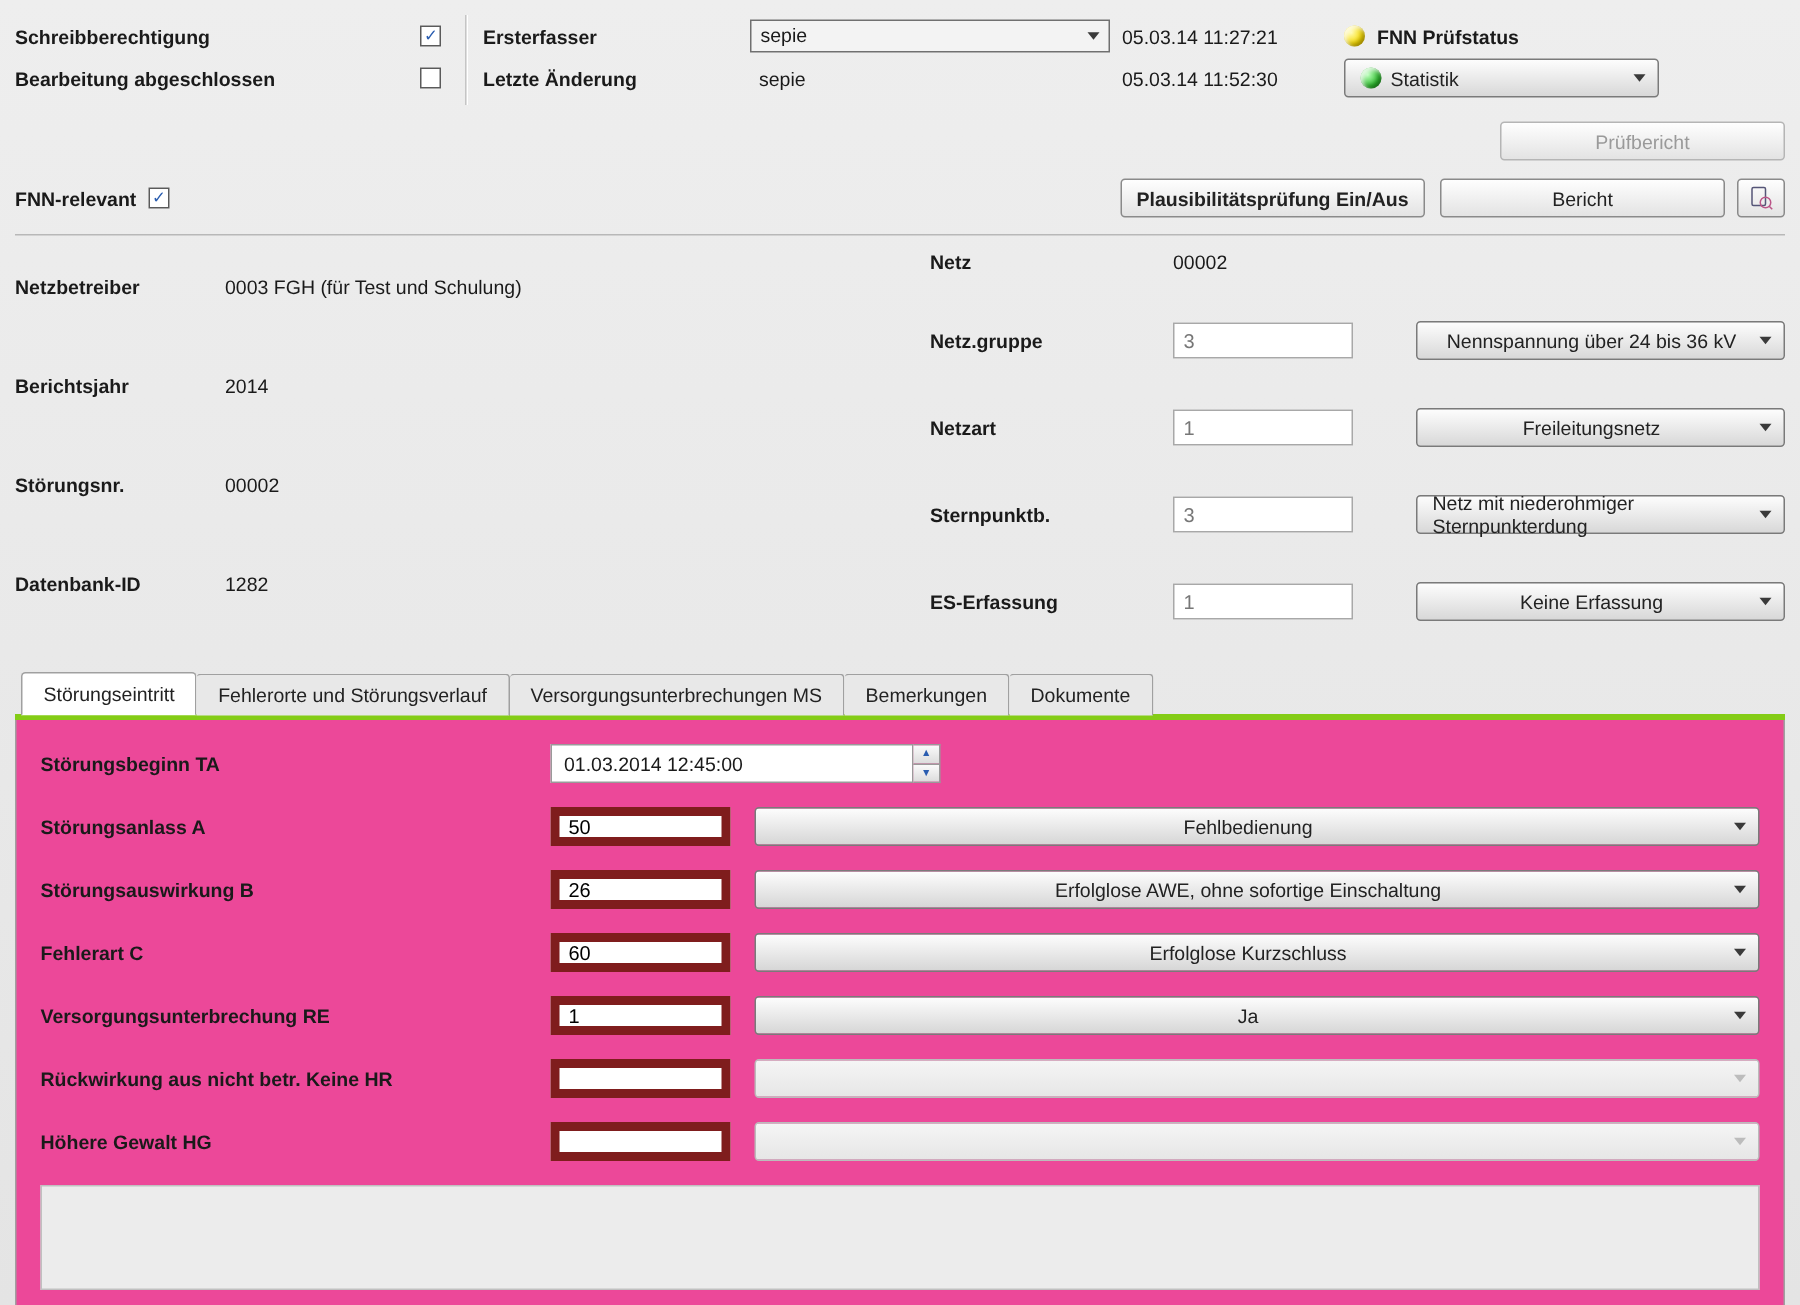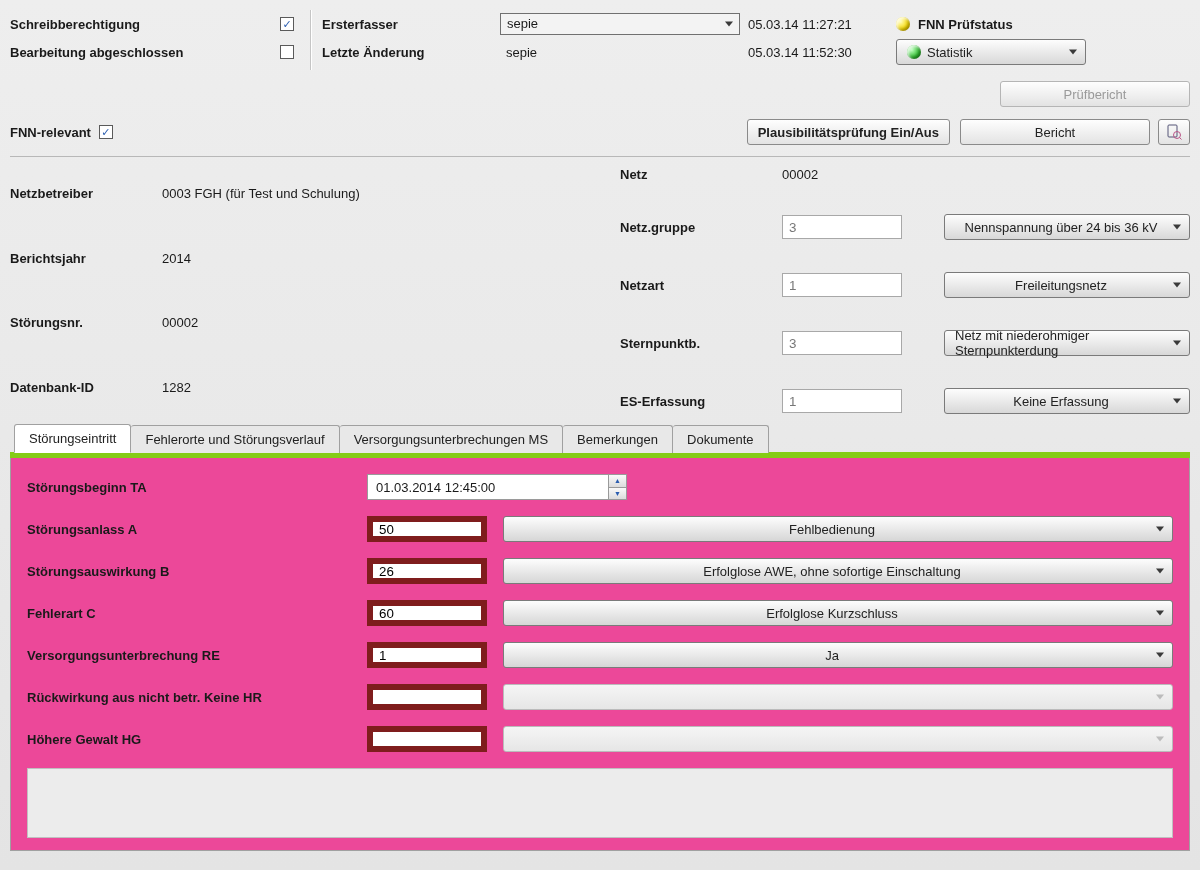--- a/index.html
+++ b/index.html
@@ -128,45 +128,44 @@
   .info-grid {
     display:flex;
   }
   .info-left {
     width:610px;
     display:grid;
     grid-template-columns: 140px auto;
     row-gap:18px;
     align-items:center;
     padding-top:4px;
-    gap:12px;
   }
   .info-right {
     flex:1;
     display:grid;
     grid-template-columns: 130px 130px auto;
     row-gap:14px;
     column-gap:10px;
     align-items:center;
     padding-top:4px;
     gap:32px;
   }
   .txt-input {
     height:24px;
     border:1px solid #a8a8a8;
     background:white;
     padding:2px 6px;
     width:120px;
     color:#777;
   }
   .tabs {
-    margin-top:10px;
+    margin-top:34px;
     display:flex;
     align-items:flex-end;
-    border-bottom:6px solid #84cc16;
+    border-bottom:4px solid #84cc16;
     padding-left:4px;
   }
   .tab {
     padding:6px 14px;
     border:1px solid #a0a0a0;
     border-bottom:none;
     background:#e8e8e8;
     margin-right:0;
     margin-bottom:-1px;
     border-top-left-radius:3px;
@@ -286,21 +285,21 @@
         <span>sepie</span>
       </span>
       <span style="width:140px;">05.03.14 11:27:21</span>
       <span class="status-dot yellow"></span>
       <span class="bold">FNN Prüfstatus</span>
     </div>
     <div class="top-row" style="gap:8px;">
       <span class="bold" style="width:170px;">Letzte Änderung</span>
       <span style="width:240px; padding-left:6px;">sepie</span>
       <span style="width:140px;">05.03.14 11:52:30</span>
-      <span class="wide-sel" style="width:190px; justify-content:flex-start;">
+      <span class="wide-sel" style="width:210px; justify-content:flex-start;">
         <span class="status-dot green" style="margin-right:6px;"></span>
         <span>Statistik</span>
       </span>
     </div>
   </div>
 </div>
 
 <div class="toolbar-row2">
   <span class="btn disabled" style="width:190px;">
     <span>Prüfbericht</span>

